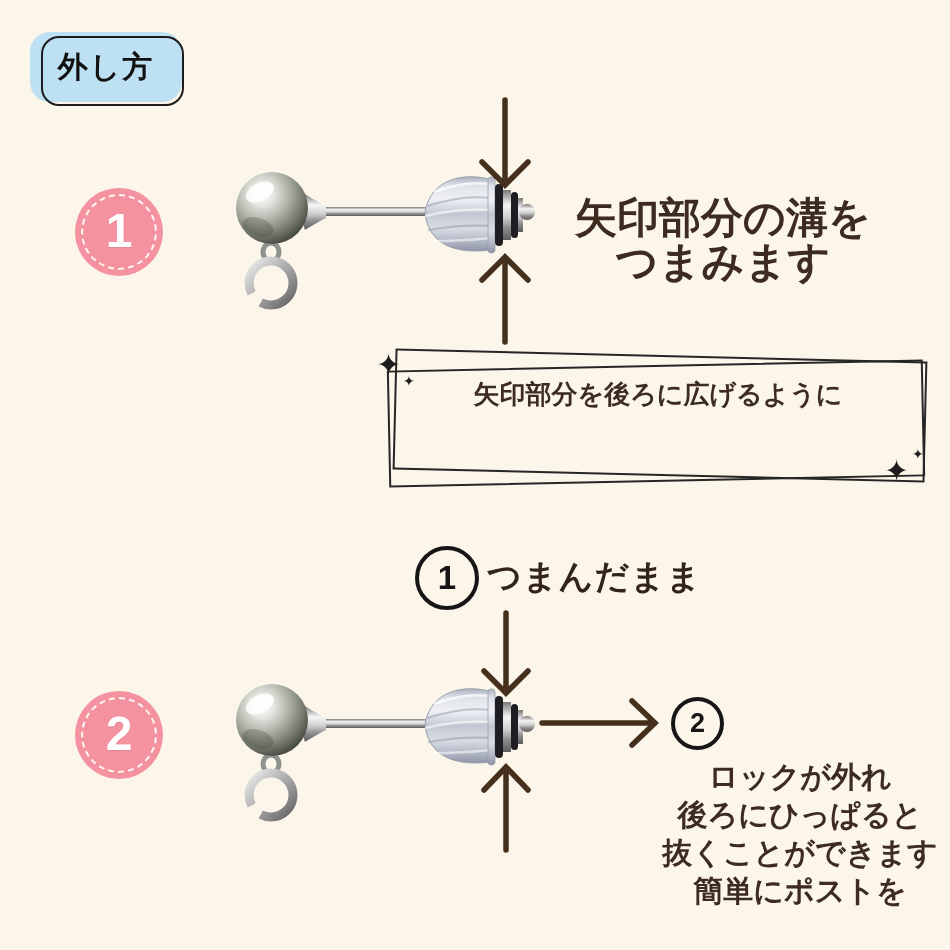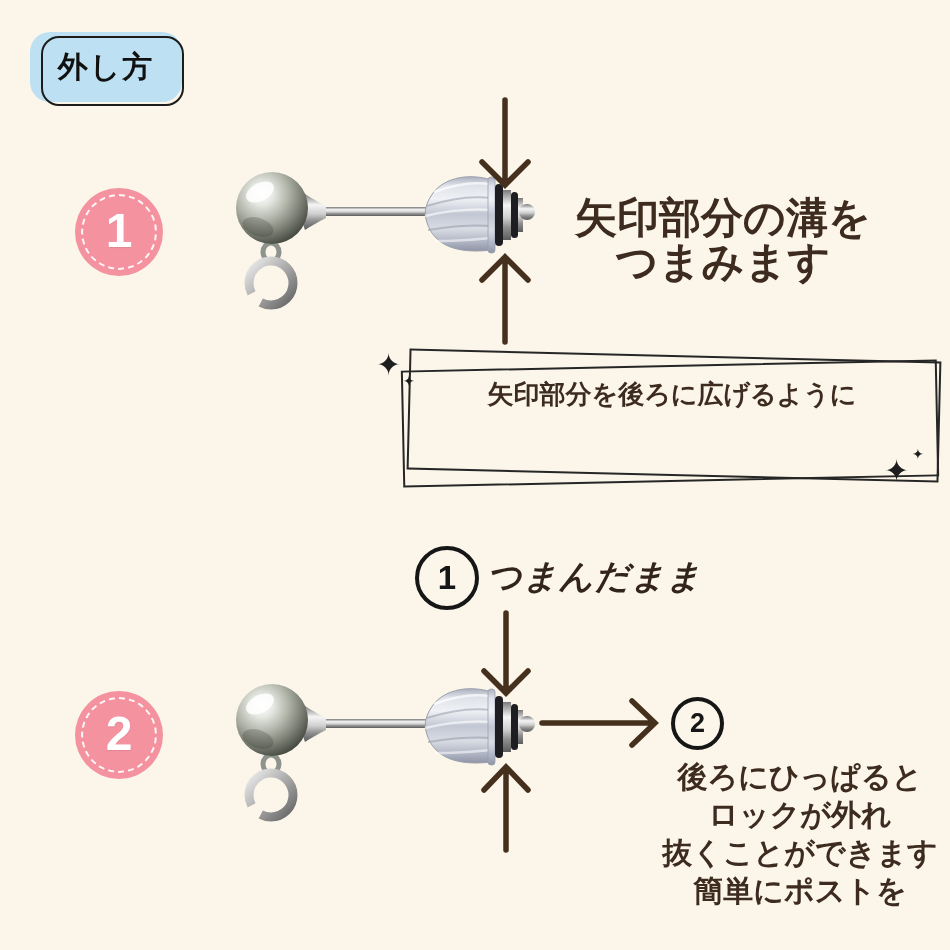--- a/index.html
+++ b/index.html
@@ -29,24 +29,24 @@
   
   .caption{position:absolute;color:var(--text);font-weight:700;text-align:center;}
   #step1-caption{left:563px;top:196px;width:320px;font-size:42px;line-height:44px;}
   #step2-caption{left:652px;top:758px;width:296px;font-size:30px;line-height:38px;}
 
   
   .ring-marker{position:absolute;border:4.5px solid #161616;border-radius:50%;background:transparent;
     display:flex;align-items:center;justify-content:center;color:#161616;font-weight:700;}
   #marker1{left:415px;top:546px;width:56px;height:56px;font-size:33px;}
   #marker2{left:671px;top:697px;width:45px;height:45px;font-size:27px;border-width:4px;}
-  #marker1-label{position:absolute;left:487px;top:554px;font-size:34px;font-weight:800;color:#33241B;letter-spacing:1px;font-style:italic;}
+  #marker1-label{position:absolute;left:487px;top:554px;font-size:34px;font-weight:800;color:#33241B;letter-spacing:1px;}
 
   
-  #note-box{position:absolute;left:398px;top:350px;width:548px;height:146px;}
+  #note-box{position:absolute;left:384px;top:350px;width:548px;height:146px;}
   .note-frame{position:absolute;border:2px solid #262626;background:transparent;}
   #note-frame-1{left:10px;top:5px;width:528px;height:117px;transform:rotate(1.4deg);}
   #note-frame-2{left:4px;top:15px;width:532px;height:113px;transform:rotate(-1.2deg);}
   #note-text{position:absolute;left:0;top:26px;width:100%;text-align:center;color:var(--text);
     font-size:26px;font-weight:700;line-height:37px;}
   .sparkle{position:absolute;color:#1d1d1d;line-height:1;}
   #sparkle-tl-big{left:376px;top:350px;font-size:30px;}
   #sparkle-tl-small{left:403px;top:374px;font-size:14px;}
   #sparkle-br-big{left:884px;top:456px;font-size:30px;}
   #sparkle-br-small{left:912px;top:447px;font-size:14px;}
@@ -161,22 +161,22 @@
 
   <svg class="earring" id="earring-2" viewBox="0 0 330 190">
     <use href="#earring-sym"></use>
   </svg>
 
   <div class="ring-marker" id="marker2">
     <span>2</span>
   </div>
 
   <div class="caption" id="step2-caption">
+    <div>ロックが外れ</div>
     <div>後ろにひっぱると</div>
-    <div>ロックが外れ</div>
     <div>抜くことができます</div>
     <div>簡単にポストを</div>
   </div>
 
   <svg id="arrows" width="950" height="950" viewBox="0 0 950 950">
     <path class="arrow-stroke" d="M505,100 V184 M482,162 L505,185 L528,162"></path>
     <path class="arrow-stroke" d="M505,342 V258 M482,280 L505,257 L528,280"></path>
     <path class="arrow-stroke" d="M506,613 V692 M484,671 L506,693 L528,671"></path>
     <path class="arrow-stroke" d="M506,850 V768 M484,790 L506,767 L528,790"></path>
     <path class="arrow-stroke" d="M542,723 H654 M632,701 L655,723 L632,745"></path>

